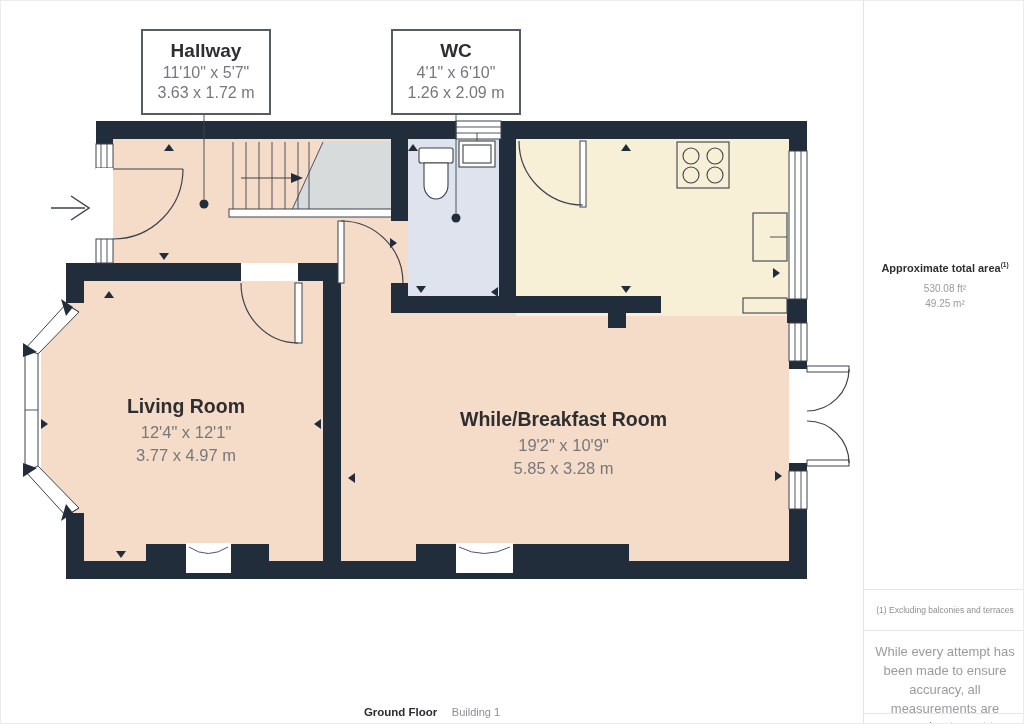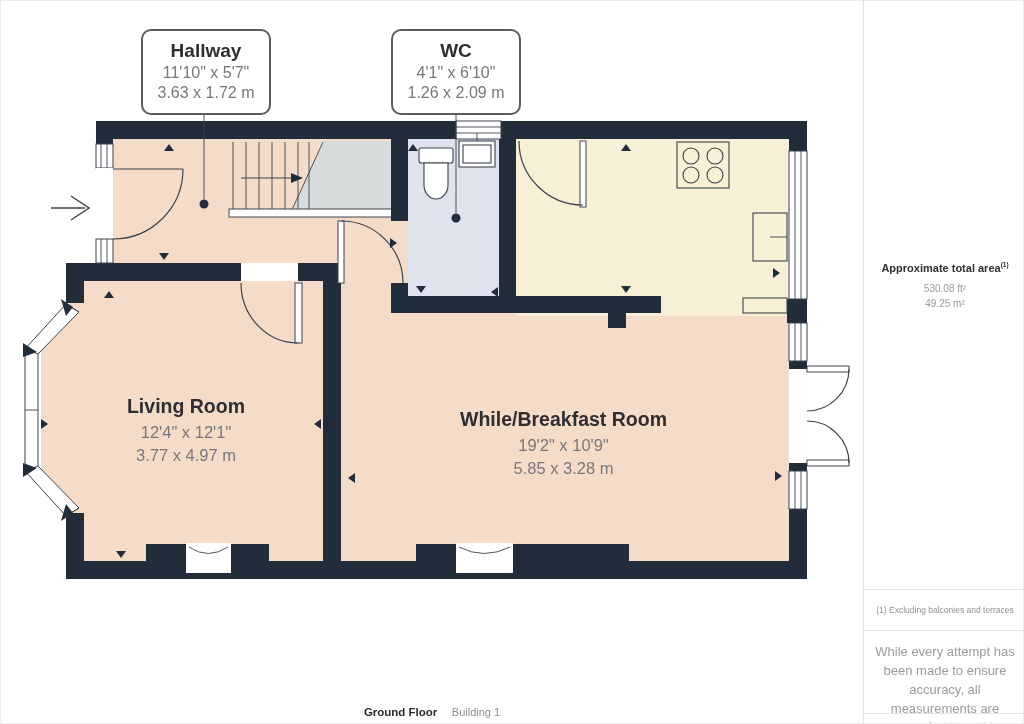--- a/index.html
+++ b/index.html
@@ -18,21 +18,21 @@
   .win{fill:#fff;stroke:var(--line);stroke-width:1;}
   .gap{fill:#fff;}
   .ln{stroke:var(--line);stroke-width:1.2;fill:none;}
   .ln-thin{stroke:var(--line);stroke-width:0.9;fill:none;}
   .leaf{fill:#fff;stroke:var(--line);stroke-width:1;}
   .fix{fill:#fff;stroke:var(--line);stroke-width:1.1;}
   .fixo{fill:none;stroke:var(--line);stroke-width:1.1;}
   .mk{fill:var(--wall);}
   
   .callout{
-    position:absolute;background:#fff;border:2px solid #575c63;border-radius:10px;
+    position:absolute;background:#fff;border:2px solid #575c63;border-radius:0;
     display:flex;flex-direction:column;justify-content:center;align-items:center;
     box-sizing:border-box;text-align:center;z-index:3;padding:4px 6px;
   }
   .callout .cname{font-size:19px;font-weight:700;color:var(--accent-text);line-height:1.2;}
   .callout .cdim{font-size:16px;color:var(--dim-text);line-height:1.3;}
   .room-label{position:absolute;text-align:center;z-index:2;}
   .room-label .rname{font-size:19.5px;font-weight:700;color:var(--accent-text);line-height:1.25;}
   .room-label .rdim{font-size:16.5px;color:var(--dim-text);line-height:1.35;margin-top:3px;}
   
   #sidebar{position:absolute;left:862px;top:0;width:162px;height:724px;border-left:1px solid #e3e3e3;background:#fff;}

